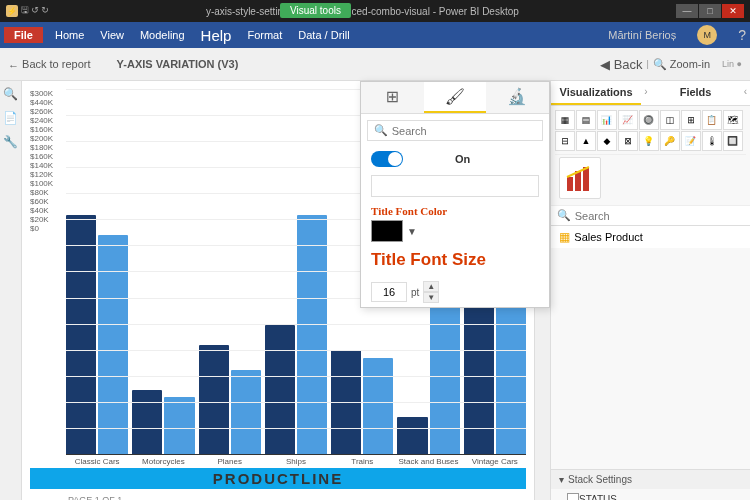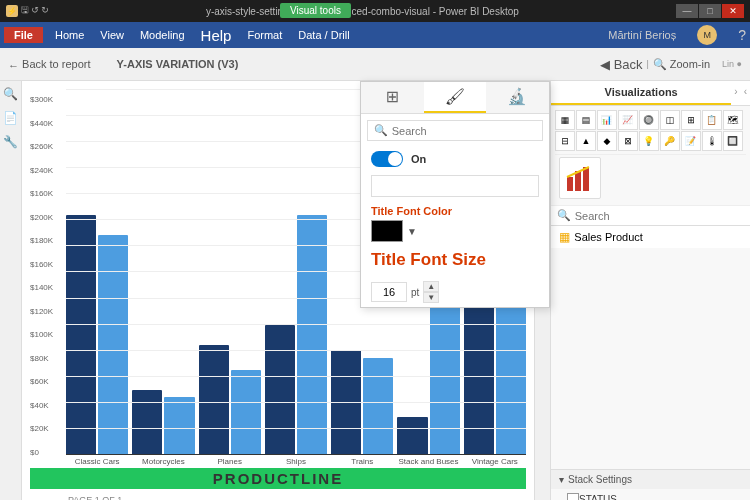--- a/index.html
+++ b/index.html
@@ -54,21 +54,21 @@
   <div style="width:22px; background:#f0f0f0; border-right:1px solid #ddd; display:flex; flex-direction:column; align-items:center; padding:6px 0; gap:10px;">
     <div style="font-size:12px; color:#666; cursor:pointer;">🔍</div>
     <div style="font-size:12px; color:#666; cursor:pointer;">📄</div>
     <div style="font-size:12px; color:#666; cursor:pointer;">🔧</div>
   </div>
 
   <div style="flex:1; background:#fff; position:relative; padding:8px 8px 4px 8px; overflow:hidden;">
 
     <div style="position:absolute; right:10px; top:8px; color:#888; font-size:12px; cursor:pointer;">▽</div>
 
-    <div style="position:absolute; left:8px; top:14px; bottom:52px; display:flex; flex-direction:column; justify-content:space-between; font-size:8px; color:#666;">
+    <div style="position:absolute; left:8px; top:8px; bottom:52px; display:flex; flex-direction:column; justify-content:flex-start; font-size:8px; color:#666;">
       <span>$300K</span>
       <span>$440K</span>
       <span>$260K</span>
       <span>$240K</span>
       <span>$160K</span>
       <span>$200K</span>
       <span>$180K</span>
       <span>$160K</span>
       <span>$140K</span>
       <span>$120K</span>
@@ -156,34 +156,35 @@
     <div style="margin-left:36px; display:flex; gap:4px; margin-top:2px;">
       <div style="flex:1;font-size:8px;color:#555;text-align:center;">Classic Cars</div>
       <div style="flex:1;font-size:8px;color:#555;text-align:center;">Motorcycles</div>
       <div style="flex:1;font-size:8px;color:#555;text-align:center;">Planes</div>
       <div style="flex:1;font-size:8px;color:#555;text-align:center;">Ships</div>
       <div style="flex:1;font-size:8px;color:#555;text-align:center;">Trains</div>
       <div style="flex:1;font-size:8px;color:#555;text-align:center;">Stack and Buses</div>
       <div style="flex:1;font-size:8px;color:#555;text-align:center;">Vintage Cars</div>
     </div>
 
-    <div style="text-align:center; font-size:15px; font-weight:700; color:#333; letter-spacing:2px; margin-top:2px; background:#22c55e; padding:2px 0;">PRODUCTLINE</div>
+    <div style="text-align:center; font-size:15px; font-weight:700; color:#333; letter-spacing:2px; margin-top:2px; background:#0ea5e9; padding:2px 0;">PRODUCTLINE</div>
 
     <div style="position:absolute; bottom:4px; left:46px; font-size:9px; color:#888;">PAGE 1 OF 1</div>
   </div>
 
   <div style="width:16px; background:#f0f0f0; border-left:1px solid #ddd; display:flex; flex-direction:column; align-items:center; padding-top:20px;">
     <span style="writing-mode:vertical-rl; font-size:10px; color:#666; transform:rotate(180deg); letter-spacing:1px;">Filters</span>
   </div>
 
   <div style="width:200px; background:#f8f8f8; border-left:1px solid #ddd; display:flex; flex-direction:column;">
 
     <div style="display:flex; background:#fff; border-bottom:1px solid #ddd;">
       <div style="flex:1;text-align:center;padding:5px 2px;font-size:11px;font-weight:600;color:#333;cursor:pointer;border-bottom:2px solid #f2c811;">Visualizations</div>
       <div style="font-size:10px;color:#999;padding:5px 3px;cursor:pointer;">›</div>
+      <div style="flex:1;text-align:center;padding:5px 2px;font-size:11px;font-weight:600;color:#333;cursor:pointer;">Fields</div>
       <div style="font-size:10px;color:#999;padding:5px 3px;cursor:pointer;">‹</div>
     </div>
 
     <div style="padding:4px; background:#f8f8f8; border-bottom:1px solid #eee;">
       <div style="display:grid;grid-template-columns:repeat(9,20px);gap:1px;margin-bottom:3px;">
         <div style="width:20px;height:20px;border:1px solid #ddd;background:#fff;display:flex;align-items:center;justify-content:center;font-size:9px;cursor:pointer;">▦</div>
         <div style="width:20px;height:20px;border:1px solid #ddd;background:#fff;display:flex;align-items:center;justify-content:center;font-size:9px;cursor:pointer;">▤</div>
         <div style="width:20px;height:20px;border:1px solid #ddd;background:#fff;display:flex;align-items:center;justify-content:center;font-size:9px;cursor:pointer;">📊</div>
         <div style="width:20px;height:20px;border:1px solid #ddd;background:#fff;display:flex;align-items:center;justify-content:center;font-size:9px;cursor:pointer;">📈</div>
         <div style="width:20px;height:20px;border:1px solid #ddd;background:#fff;display:flex;align-items:center;justify-content:center;font-size:9px;cursor:pointer;">🔘</div>
@@ -249,29 +250,29 @@
 
     <div style="display:flex;align-items:center;border:1px solid #ddd;margin:6px;padding:3px 6px;gap:4px;">
       <span style="font-size:11px;color:#888;">🔍</span>
       <input type="text" style="flex: 1 1 0%; border: none; outline: none; font-size: 11px;" placeholder="Search">
     </div>
 
     <div style="padding:4px 10px;display:flex;align-items:center;gap:8px;">
       <div style="width:32px;height:16px;background:#0078d4;border-radius:8px;position:relative;cursor:pointer;">
         <div style="width:14px;height:14px;background:#fff;border-radius:50%;position:absolute;top:1px;left:17px;"></div>
       </div>
-      <span style="font-size:11px;font-weight:600;color:#333;">On</span>
+      <span style="font-size:11px;font-weight:600;color:#333;margin-left:44px;">On</span>
     </div>
 
     <div style="padding:4px 10px;">
       <input type="text" style="width: 100%; border: 1px solid rgb(221, 221, 221); padding: 4px 6px; font-size: 11px; outline: none;">
     </div>
 
     <div style="padding:4px 10px;">
-      <div style="font-size:11px;color:#d83b01;font-weight:600;margin-bottom:3px;">Title Font Color</div>
+      <div style="font-size:11px;color:#d83b01;font-weight:600;margin-bottom:3px;font-family:Liberation Serif, serif;">Title Font Color</div>
       <div style="display:flex;align-items:center;gap:4px;">
         <div style="width:32px;height:22px;background:#000;border:1px solid #999;cursor:pointer;"></div>
         <span style="font-size:10px;color:#555;cursor:pointer;">▼</span>
       </div>
     </div>
 
     <div style="padding:4px 10px;">
       <div style="font-size:17px;color:#d83b01;font-weight:600;margin-bottom:11px;">Title Font Size</div>
       <div style="display:flex;align-items:center;gap:4px;">
         <input type="text" style="width: 36px; border: 1px solid rgb(221, 221, 221); padding: 3px 4px; font-size: 11px; text-align: center;" value="16">

